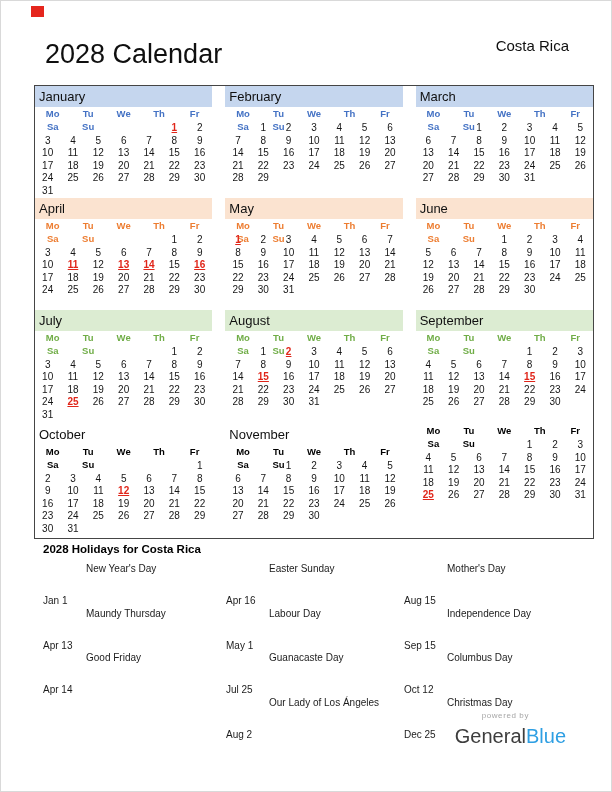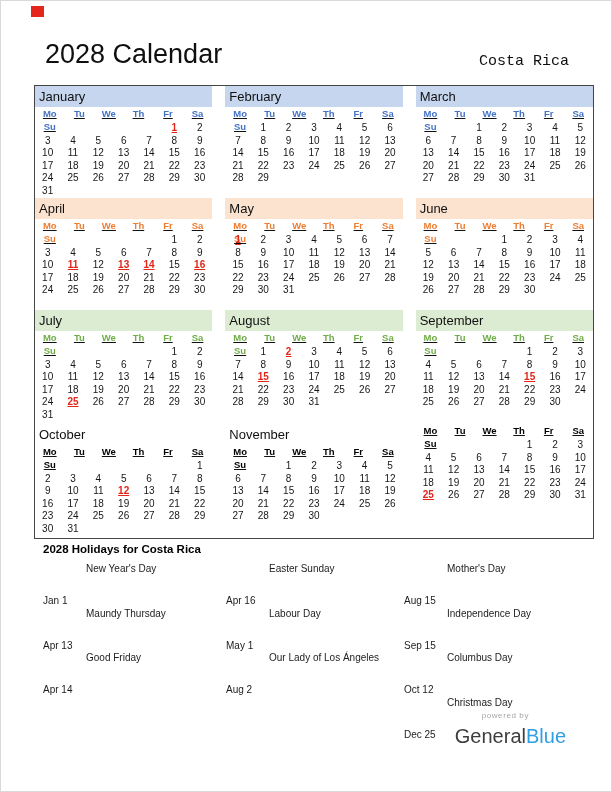--- a/index.html
+++ b/index.html
@@ -3,30 +3,30 @@
 <meta charset="utf-8">
 <style>
   html,body{margin:0;padding:0;background:#fff;}
   .page{
     position:relative;width:612px;height:792px;background:#ffffff;
     font-family:"Liberation Sans",sans-serif;box-sizing:border-box;
     border:1px solid #d9d9d9;overflow:hidden;color:#111;
   }
   .red-marker{position:absolute;left:30px;top:5px;width:13px;height:11px;background:var(--marker-red,#e5261d);}
   .title{position:absolute;left:44px;top:38px;margin:0;font-size:27px;font-weight:400;color:#0f0f0f;}
-  .region{position:absolute;top:52px;right:42px;font-size:15px;color:#0f0f0f;font-family:Liberation Mono, monospace;}
+  .region{position:absolute;top:36px;right:42px;font-size:15px;color:#0f0f0f;}
 
   .grid{position:absolute;left:33px;top:84px;width:560px;border:1px solid #454545;box-sizing:border-box;background:#fff;}
   .quarter{display:grid;grid-template-columns:repeat(3,1fr);column-gap:13px;height:112px;overflow:hidden;}
   .quarter:nth-child(3){height:114px;}
   .quarter:nth-child(4){height:114px;}
   .month{min-width:0;}
   .band{height:21px;background:var(--band);display:flex;align-items:center;}
   .mname{font-size:13px;color:#101010;padding-left:4px;white-space:nowrap;}
-  .dow{display:grid;grid-template-columns:repeat(6,1fr);height:15px;align-items:end;text-decoration:underline;}
+  .dow{display:grid;grid-template-columns:repeat(5,1fr);height:15px;align-items:end;}
   .dow span{font-size:9.5px;font-weight:700;color:var(--label);text-align:center;line-height:13px;}
   .days{display:grid;grid-template-columns:repeat(7,1fr);grid-auto-rows:12.6px;}
   .cell{font-size:10px;color:#161616;text-align:center;line-height:12.6px;}
   .cell.hol{color:var(--holiday-red,#e02519);font-weight:700;text-decoration:underline;}
 
   .holidays-title{position:absolute;left:42px;top:542px;margin:0;font-size:11.5px;font-weight:700;color:#000;}
   .hcols{position:absolute;left:42px;top:562px;width:540px;display:flex;}
   .hcol{box-sizing:border-box;}
   .hcol:nth-child(1){width:183px;padding-right:10px;}
   .hcol:nth-child(2){width:178px;padding-right:10px;}
@@ -655,20 +655,21 @@
   <h2 class="holidays-title">2028 Holidays for Costa Rica</h2>
   <div class="hcols">
       <div class="hcol">
         <div class="hentry"><span class="hdate">Jan 1</span><span class="hname">New Year's Day</span></div>
         <div class="hentry"><span class="hdate">Apr 13</span><span class="hname">Maundy Thursday</span></div>
         <div class="hentry"><span class="hdate">Apr 14</span><span class="hname">Good Friday</span></div>
       </div>
       <div class="hcol">
         <div class="hentry"><span class="hdate">Apr 16</span><span class="hname">Easter Sunday</span></div>
         <div class="hentry"><span class="hdate">May 1</span><span class="hname">Labour Day</span></div>
+        <div class="hentry"><span class="hdate">Jul 25</span><span class="hname">Guanacaste Day</span></div>
         <div class="hentry"><span class="hdate">Aug 2</span><span class="hname">Our Lady of Los Ángeles</span></div>
       </div>
       <div class="hcol">
         <div class="hentry"><span class="hdate">Aug 15</span><span class="hname">Mother's Day</span></div>
         <div class="hentry"><span class="hdate">Sep 15</span><span class="hname">Independence Day</span></div>
         <div class="hentry"><span class="hdate">Oct 12</span><span class="hname">Columbus Day</span></div>
         <div class="hentry"><span class="hdate">Dec 25</span><span class="hname">Christmas Day</span></div>
       </div>
     </div>
 

